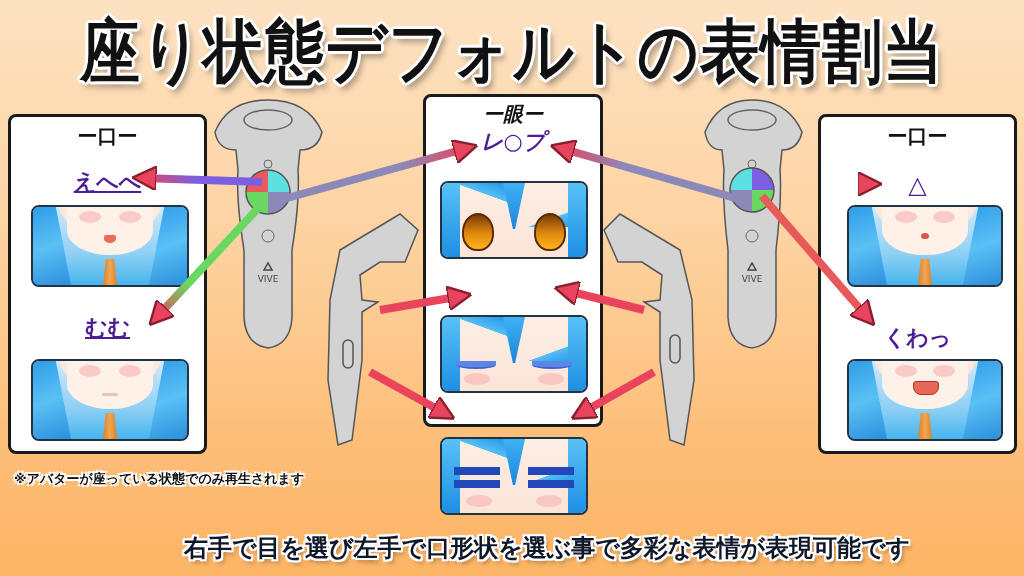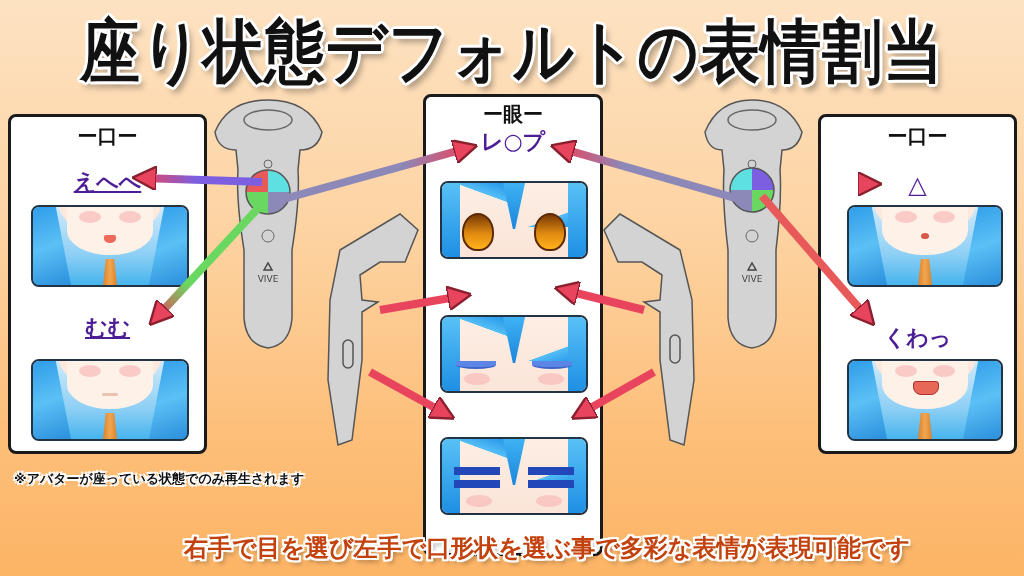--- a/index.html
+++ b/index.html
@@ -93,21 +93,21 @@
   .blushE {
     position:absolute; bottom:6px; width:26px; height:12px; border-radius:50%;
     background: rgba(247,170,170,.5);
   }
   .note {
     position:absolute; left:14px; top:470px; font-size:13px; font-weight:900; color:#111;
     text-shadow: 1px 0 0 #fff,-1px 0 0 #fff,0 1px 0 #fff,0 -1px 0 #fff,2px 2px 0 #fff,-2px -2px 0 #fff, 2px -2px 0 #fff, -2px 2px 0 #fff;
   }
   .footer {
     position:absolute; left:0; top:532px; width:1024px; text-align:center;
-    font-size:24px; font-weight:900; color:#c2410c; padding-left:70px; box-sizing:border-box;
+    font-size:24px; font-weight:900; color:#0f172a; padding-left:70px; box-sizing:border-box;
     text-shadow: 2px 0 0 #fff,-2px 0 0 #fff,0 2px 0 #fff,0 -2px 0 #fff,2px 2px 0 #fff,-2px -2px 0 #fff,2px -2px 0 #fff,-2px 2px 0 #fff, 3px 4px 4px rgba(0,0,0,.35);
   }
   svg.overlay { position:absolute; left:0; top:0; width:1024px; height:576px; pointer-events:none; }
 </style>
 </head>
 <body>
 
 <div class="title">座り状態デフォルトの表情割当</div>
 
 <div class="panel" style="left:8px;top:114px;width:199px;height:340px;">
@@ -127,21 +127,21 @@
     <div class="hairL"></div>
       <div class="hairR"></div>
       <div class="chin"></div>
     <div class="blushL"></div>
       <div class="blushR"></div>
     <div class="mouth" style="top:32px;width:16px;height:3px;margin-left:-8px;background:#e9c2b4;border-radius:2px;"></div>
     <div class="tie"></div>
   </div>
 </div>
 
-<div class="panel" style="left:423px;top:94px;width:180px;height:462px;">
+<div class="panel" style="left:423px;top:94px;width:180px;height:333px;font-style:italic;">
   <div class="panel-head" style="top:4px;">ー眼ー</div>
   <div class="label" style="top:30px;">レ○プ</div>
   <div class="thumb eye-thumb" style="left:14px;top:84px;width:148px;height:78px;">
     <div class="bangs"></div>
       <div class="sideL"></div>
       <div class="sideR"></div>
     <div class="eye" style="left:20px;top:30px;">
         <div class="iris"></div>
       </div>
     <div class="eye" style="right:20px;top:30px;">

